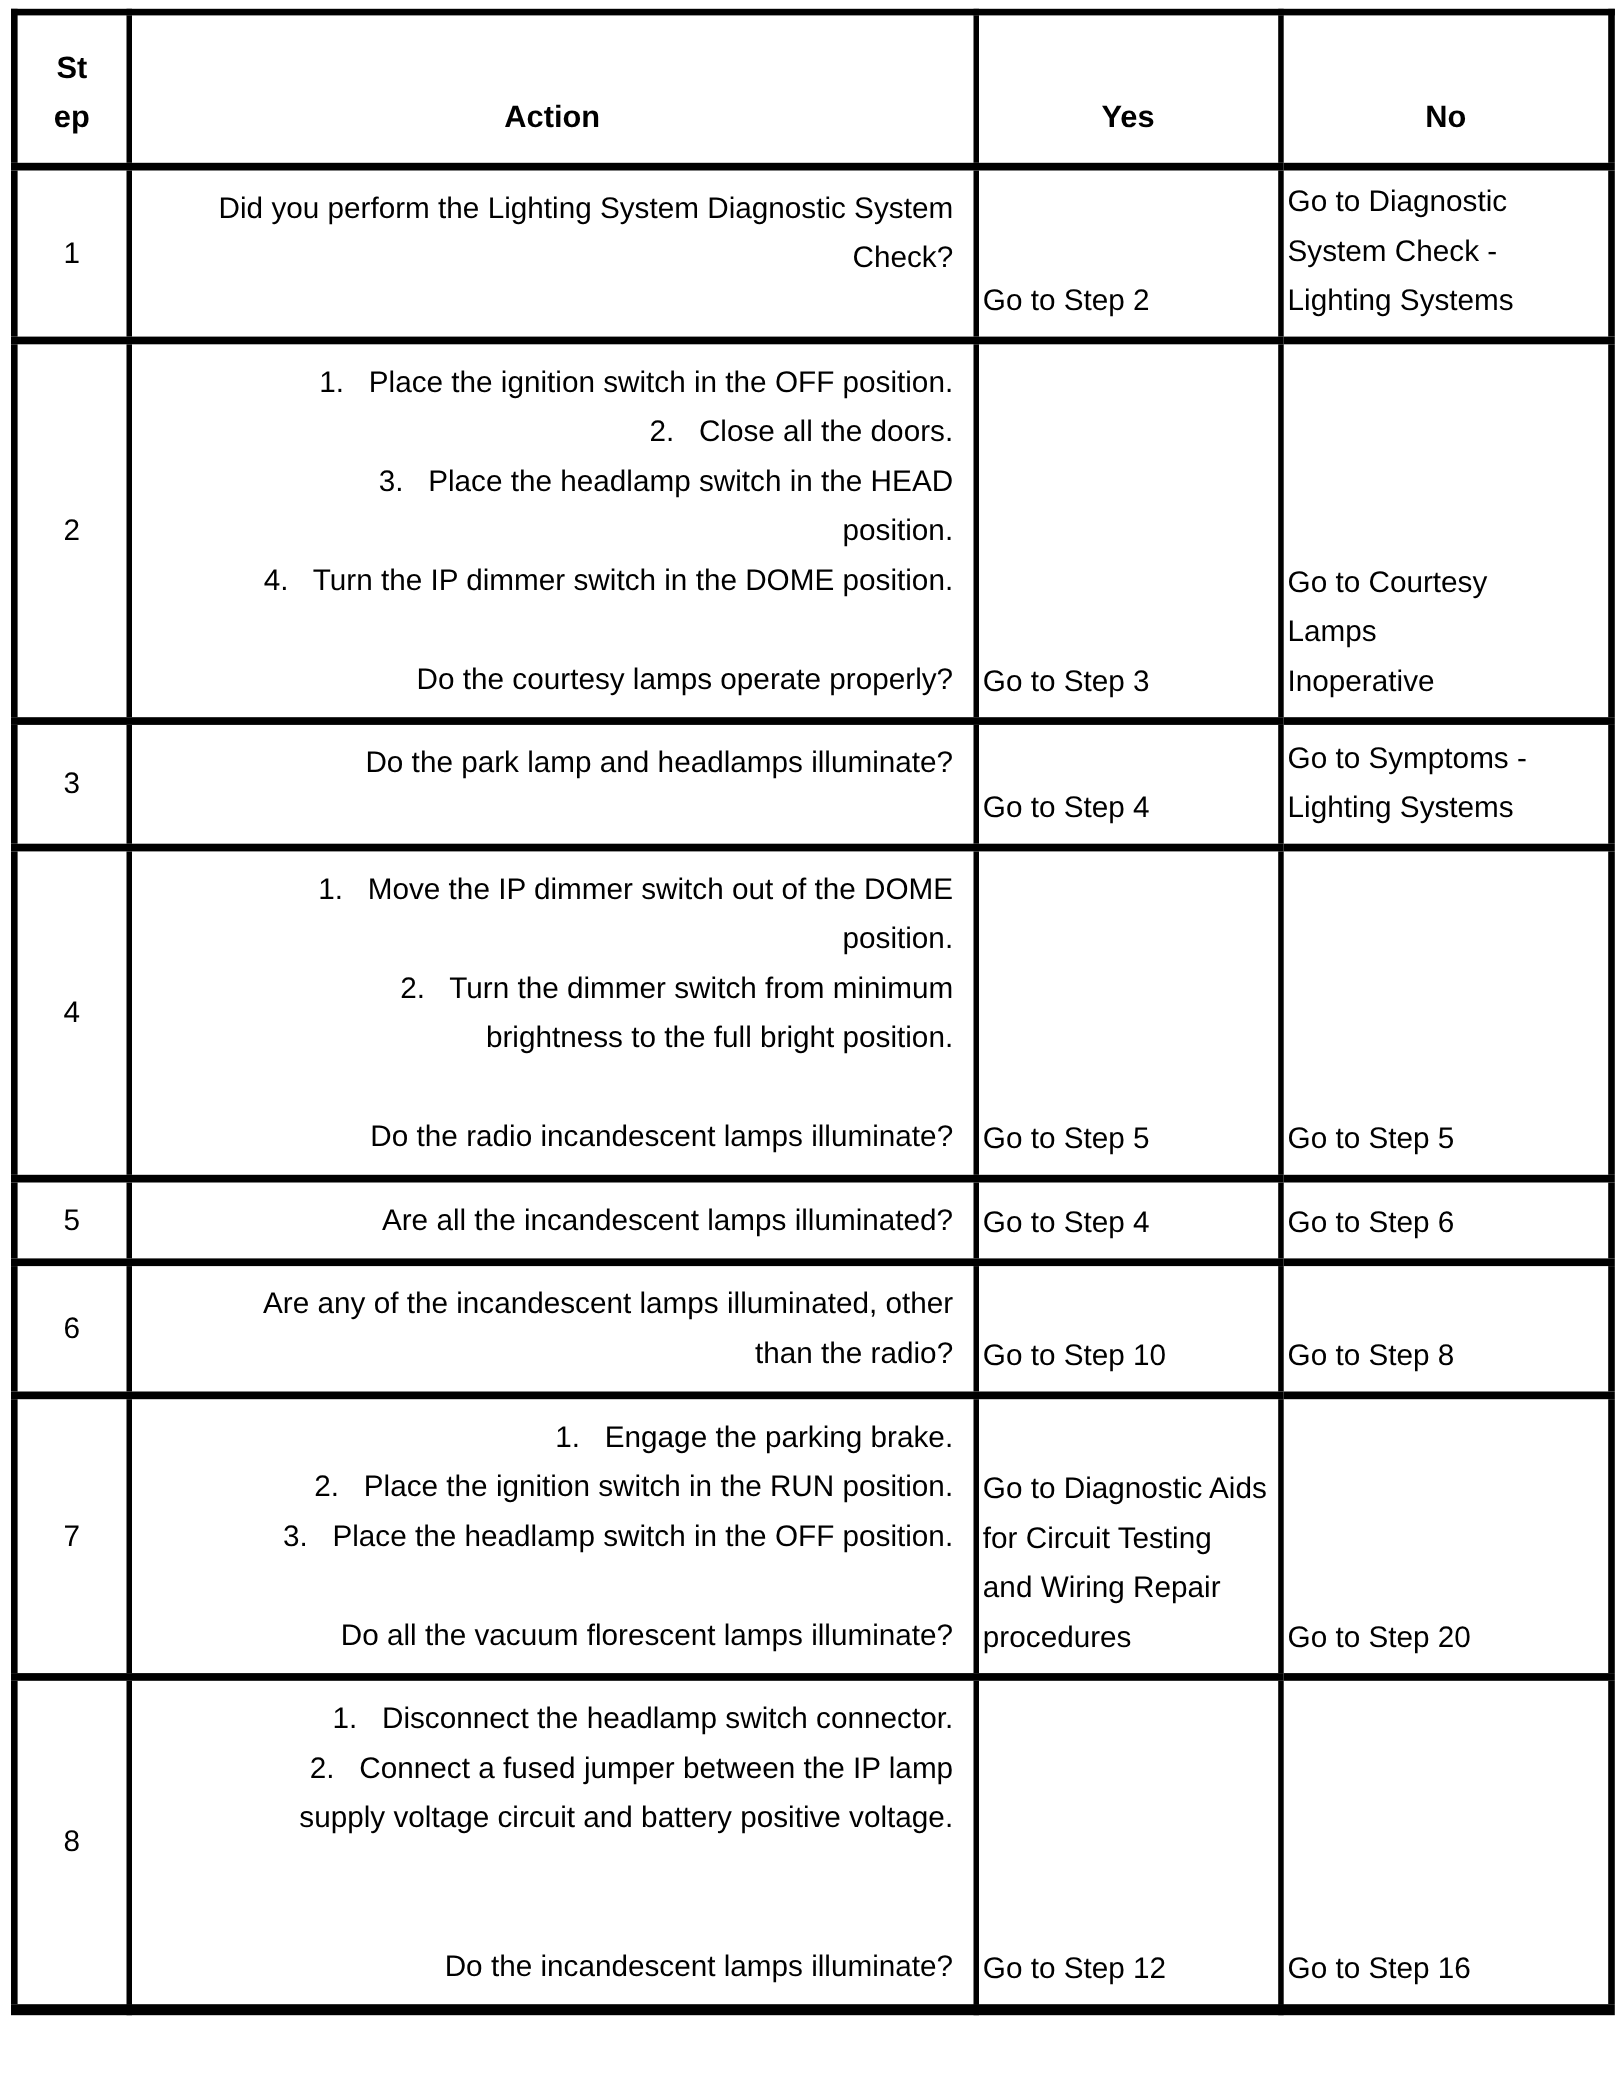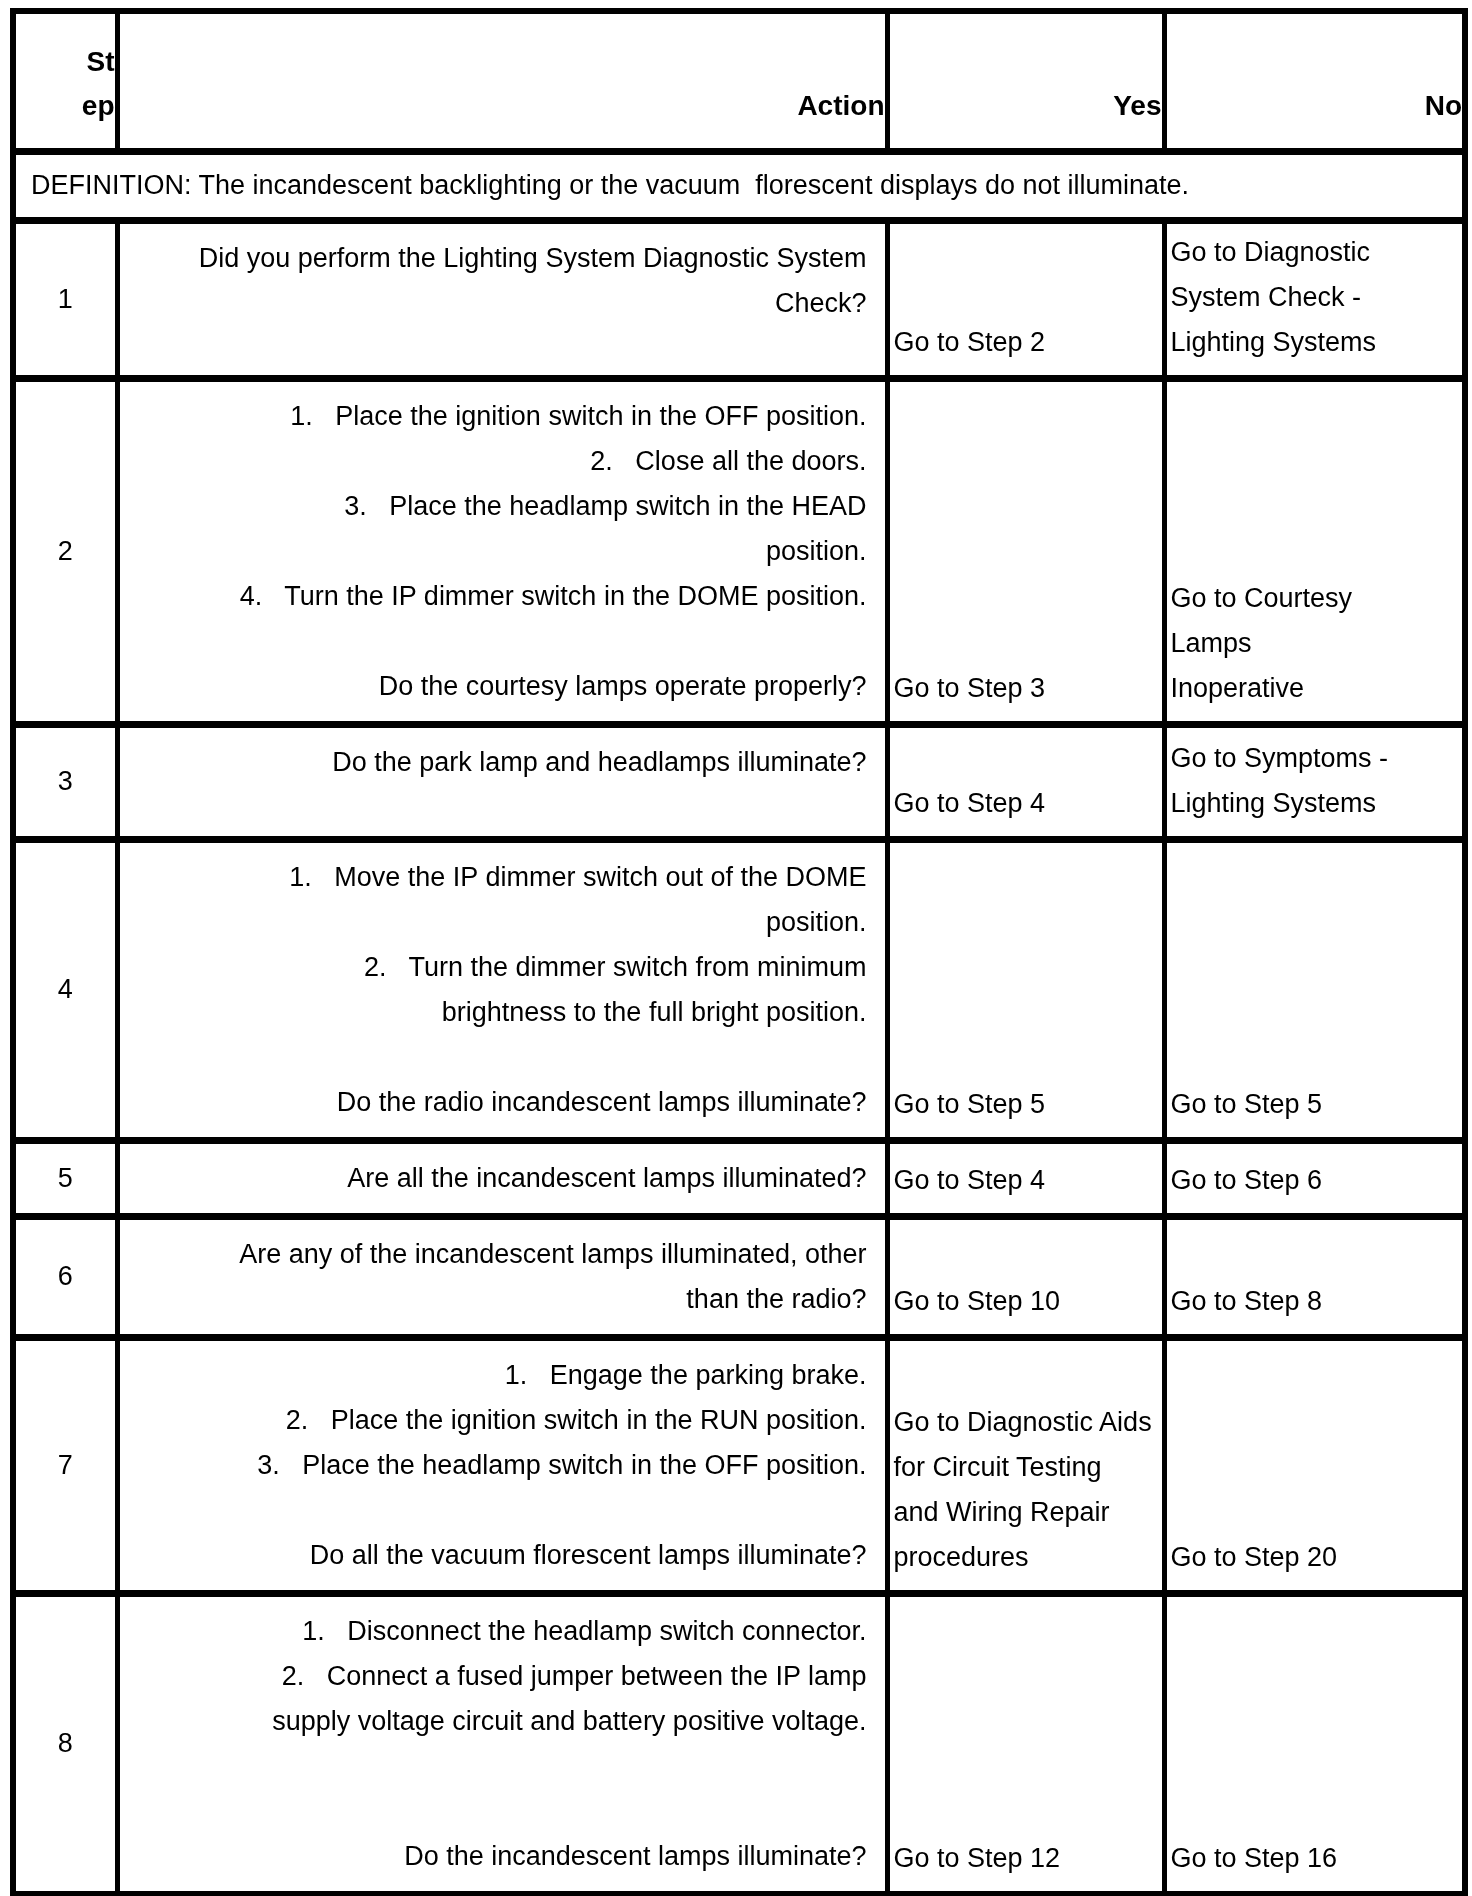--- a/index.html
+++ b/index.html
@@ -36,21 +36,21 @@
     font-size: 27px;
     line-height: 45px;
     overflow: hidden;
     vertical-align: top;
   }
   thead th {
     border-top: none;
     font-weight: bold;
     font-size: 28px;
     line-height: 44px;
-    text-align: right;
+    text-align: center;
     vertical-align: bottom;
     padding: 0 0 20px 0;
     white-space: pre-line;
   }
   td.def {
     vertical-align: middle;
     text-align: left;
     padding: 0 10px 0 15px;
     white-space: pre-wrap;
   }
@@ -96,23 +96,20 @@
     <thead>
       <tr class="hr">
         <th>St
 ep</th>
         <th>Action</th>
         <th>Yes</th>
         <th>No</th>
       </tr>
     </thead>
     <tbody>
-      <tr class="dr">
-        <td class="def" colspan="4">DEFINITION: The incandescent backlighting or the vacuum  florescent displays do not illuminate.</td>
-      </tr>
 
       <tr class="r1">
         <td class="step">1</td>
         <td class="action">Did you perform the Lighting System Diagnostic System
 Check?</td>
         <td class="yes">Go to Step 2</td>
         <td class="no">Go to Diagnostic
 System Check -
 Lighting Systems</td>
       </tr>

